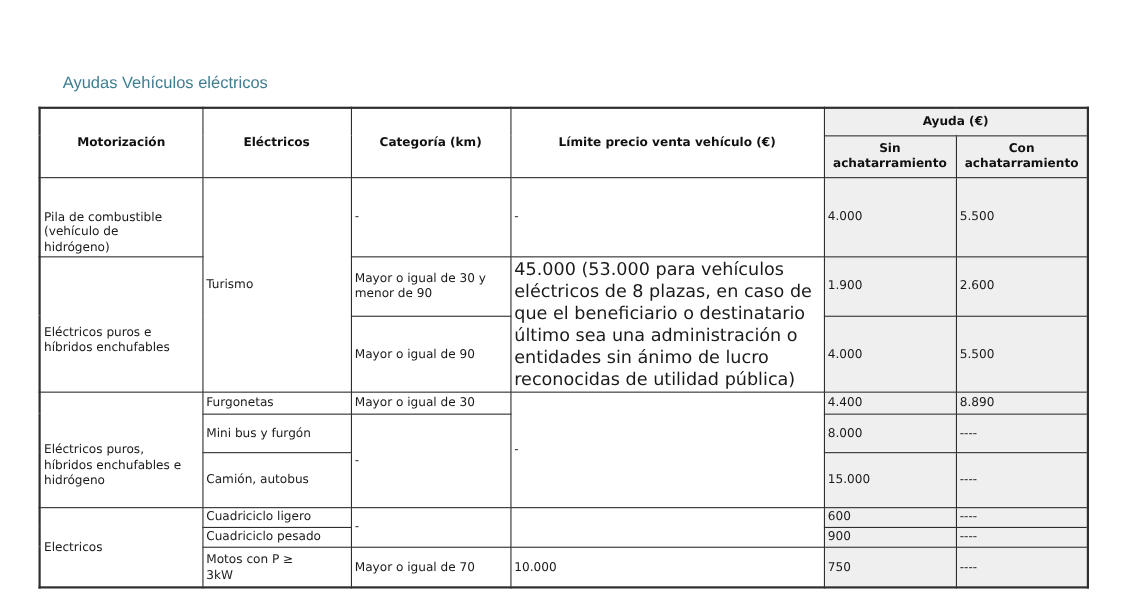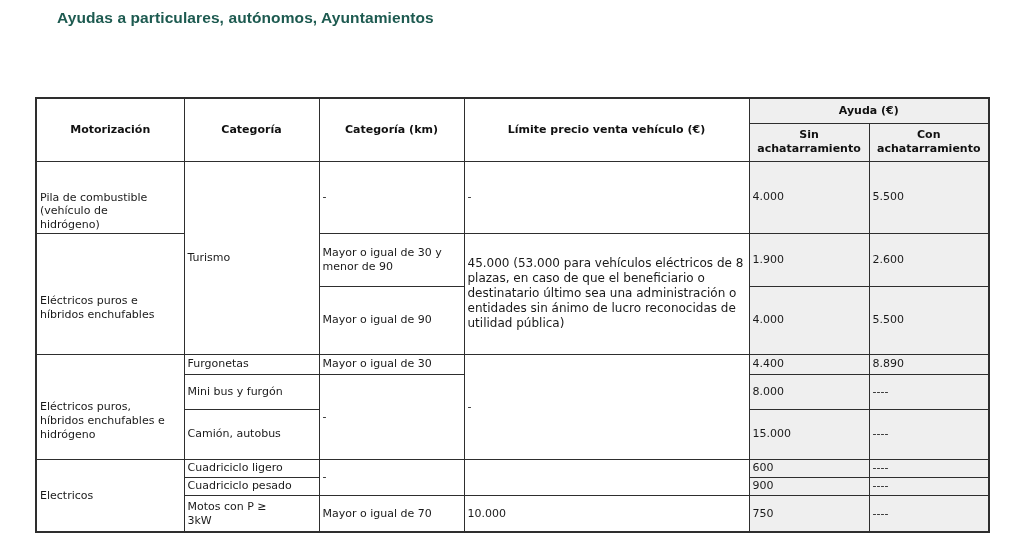--- a/index.html
+++ b/index.html
@@ -38,53 +38,53 @@
     line-height:1.25;
     overflow:hidden;
   }
   table.ayudas th{font-size:11px;font-weight:bold;color:#111;}
   .shade{background:#efefef;}
   .thick{border-top:2px solid #2e2e2e;}
   .nb-b{border-bottom:none;}
   .nb-t{border-top:none;}
   .limite-par{
     vertical-align:top;
-    font-size:12px;
+    font-size:16px;
     line-height:1.38;
     padding:2px 4px 0 4px;
   }
   .narrow{display:inline-block;max-width:128px;margin-top:28px;}
   .narrow-aut{display:inline-block;max-width:124px;}
   .narrow-moto{display:inline-block;max-width:102px;}
   
   tr.h1{height:25px;} tr.h2{height:38px;}
   tr.ra{height:62px;} tr.rb{height:53px;} tr.rc{height:68px;}
   tr.rd{height:20px;} tr.re{height:35px;} tr.rf{height:50px;}
   tr.rg{height:18px;} tr.rh{height:18px;} tr.ri{height:37px;margin-left:16px;}
 </style>
 </head>
 <body>
 
 <div class="page">
 
-  <h1 class="doc-title">Ayudas a particulares, autónomos, Ayuntamientos</h1>
+  <h2 class="section-title">Ayudas Vehículos eléctricos</h2>
 
   <table class="ayudas">
     <colgroup>
       <col style="width:148px">
         <col style="width:135px">
         <col style="width:145px">
       <col style="width:285px">
         <col style="width:120px">
         <col style="width:120px">
     </colgroup>
     <thead>
       <tr class="h1">
         <th rowspan="2">Motorización</th>
-        <th rowspan="2">Categoría</th>
+        <th rowspan="2">Eléctricos</th>
         <th rowspan="2">Categoría (km)</th>
         <th rowspan="2">Límite precio venta vehículo (€)</th>
         <th colspan="2" class="shade">Ayuda (€)</th>
       </tr>
       <tr class="h2">
         <th class="shade">Sin achatarramiento</th>
         <th class="shade">Con achatarramiento</th>
       </tr>
     </thead>
     <tbody>

